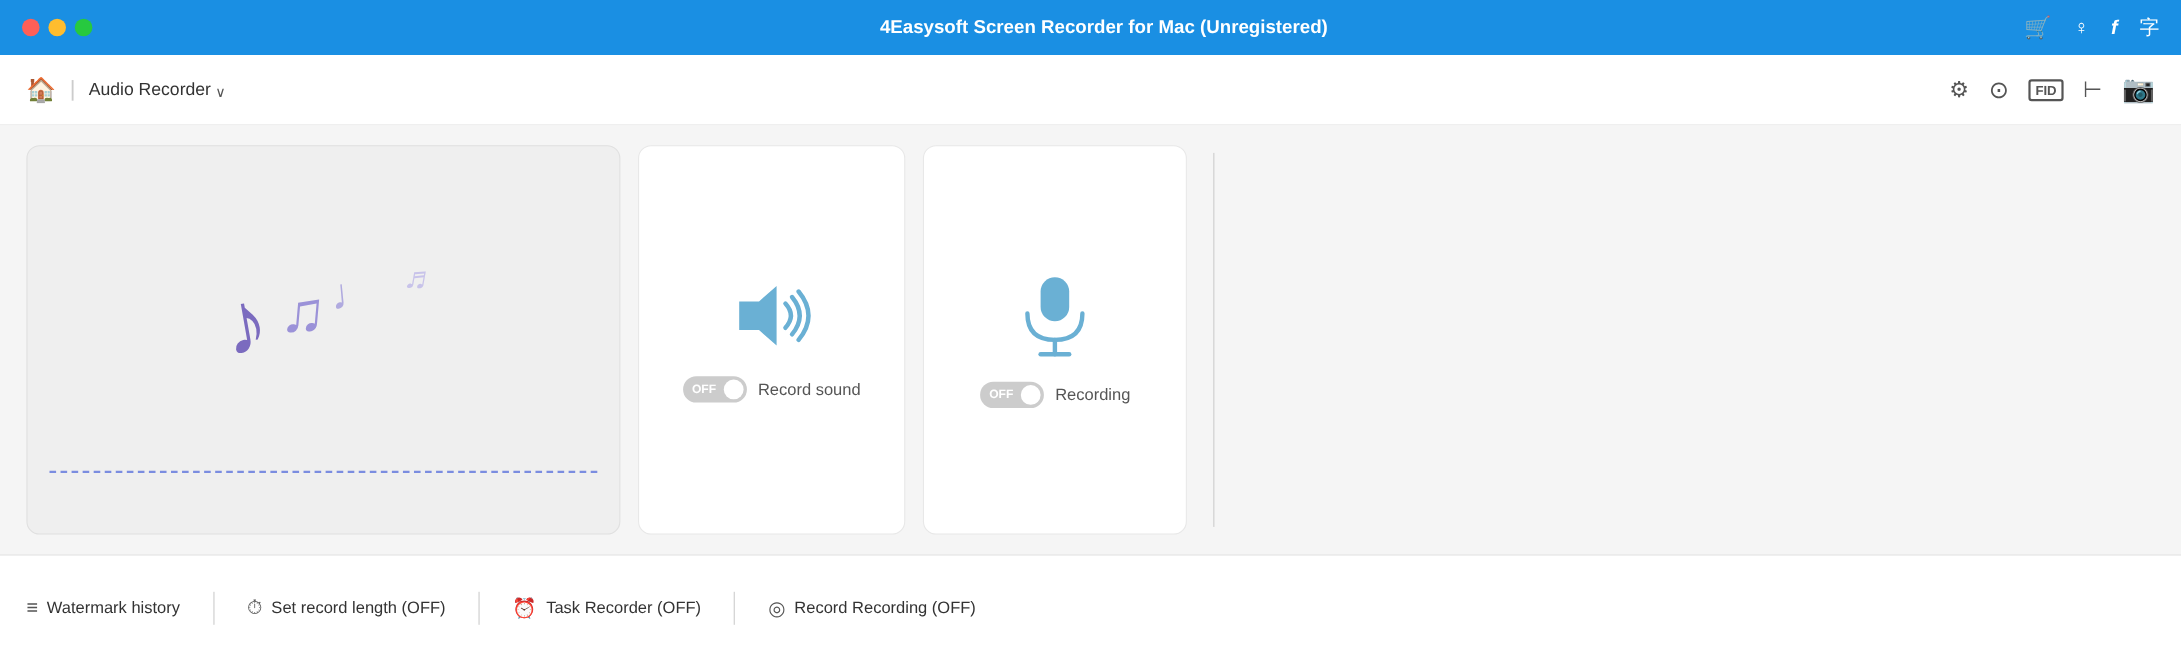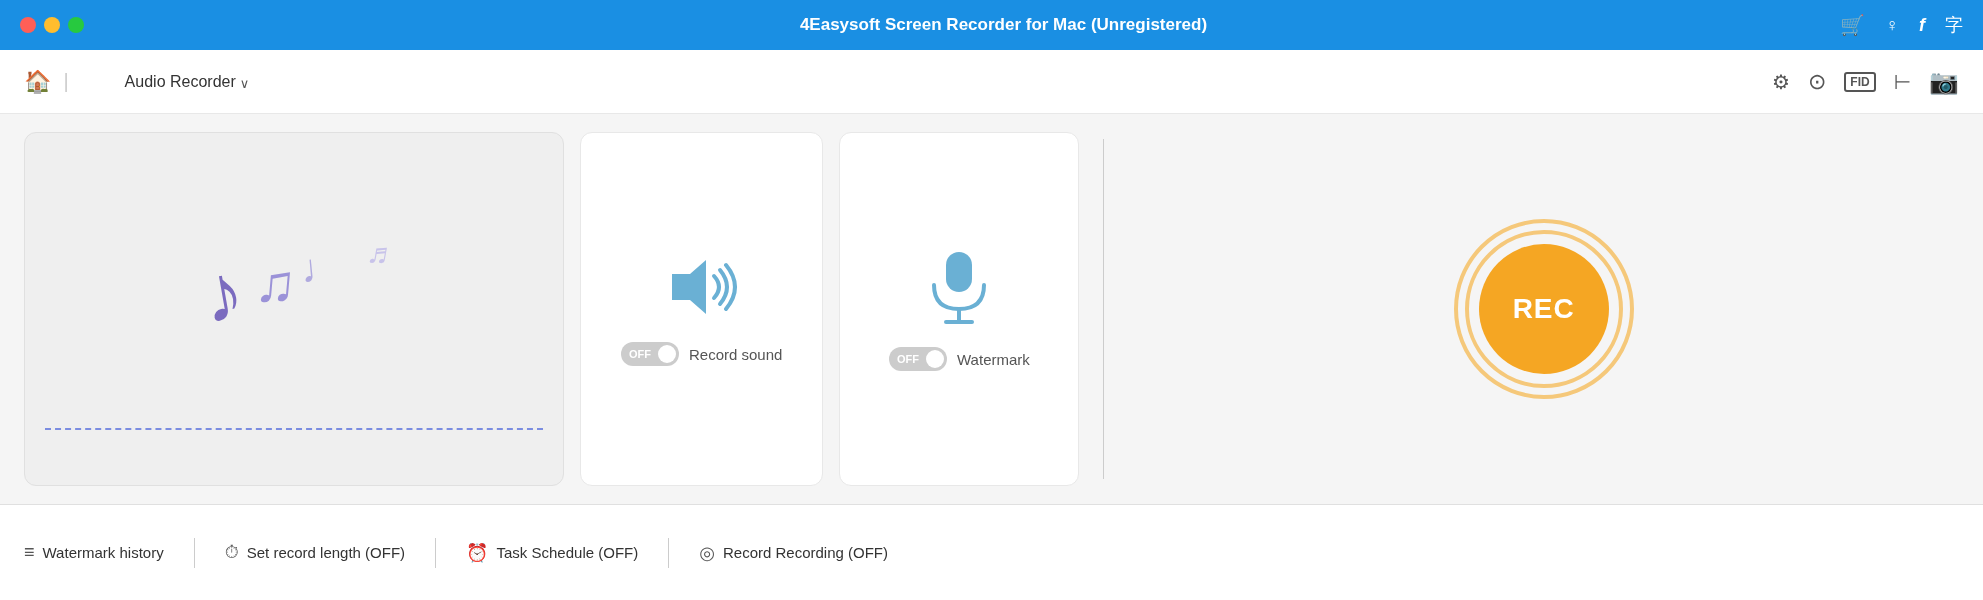--- a/index.html
+++ b/index.html
@@ -84,21 +84,20 @@
       font-size: 20px;
       margin: 0 4px;
     }
     .audio-recorder-label {
       font-size: 16px;
       color: #333;
       display: flex;
       align-items: flex-end;
       gap: 4px;
       cursor: pointer;
-      margin-left: 44px;
     }
     .toolbar-action-icon {
       font-size: 20px;
       color: #555;
       cursor: pointer;
       display: flex;
       align-items: center;
       justify-content: center;
     }
     .fid-box {
@@ -389,49 +388,42 @@
         <path d="M60,38 Q60,62 35,62" stroke="#6ab0d4" stroke-width="4" fill="none" stroke-linecap="round"></path>
         <line x1="35" y1="62" x2="35" y2="75" stroke="#6ab0d4" stroke-width="4" stroke-linecap="round"></line>
         <line x1="22" y1="75" x2="48" y2="75" stroke="#6ab0d4" stroke-width="4" stroke-linecap="round"></line>
       </svg>
     </div>
     <div class="toggle-row">
       <div class="toggle">
         <span class="toggle-label">OFF</span>
         <div class="toggle-knob"></div>
       </div>
-      <span class="control-label">Watermark</span>
+      <span class="control-label">Recording</span>
     </div>
   </div>
 
   <div class="vertical-divider"></div>
 
-  <div class="rec-area">
-    <div class="rec-outer-ring">
-      <div class="rec-middle-ring">
-        <div class="rec-btn">REC</div>
-      </div>
-    </div>
-  </div>
 
 </div>
 
 <div class="bottom-bar">
   <div class="bottom-item">
     <span class="bottom-icon">≡</span>
     <span>Watermark history</span>
   </div>
   <div class="bottom-separator"></div>
   <div class="bottom-item">
     <span class="bottom-icon">⏱</span>
     <span>Set record length (OFF)</span>
   </div>
   <div class="bottom-separator"></div>
   <div class="bottom-item">
     <span class="bottom-icon">⏰</span>
-    <span>Task Schedule (OFF)</span>
+    <span>Task Recorder (OFF)</span>
   </div>
   <div class="bottom-separator"></div>
   <div class="bottom-item">
     <span class="bottom-icon">◎</span>
     <span>Record Recording (OFF)</span>
   </div>
 </div>
 
 </body></html>

